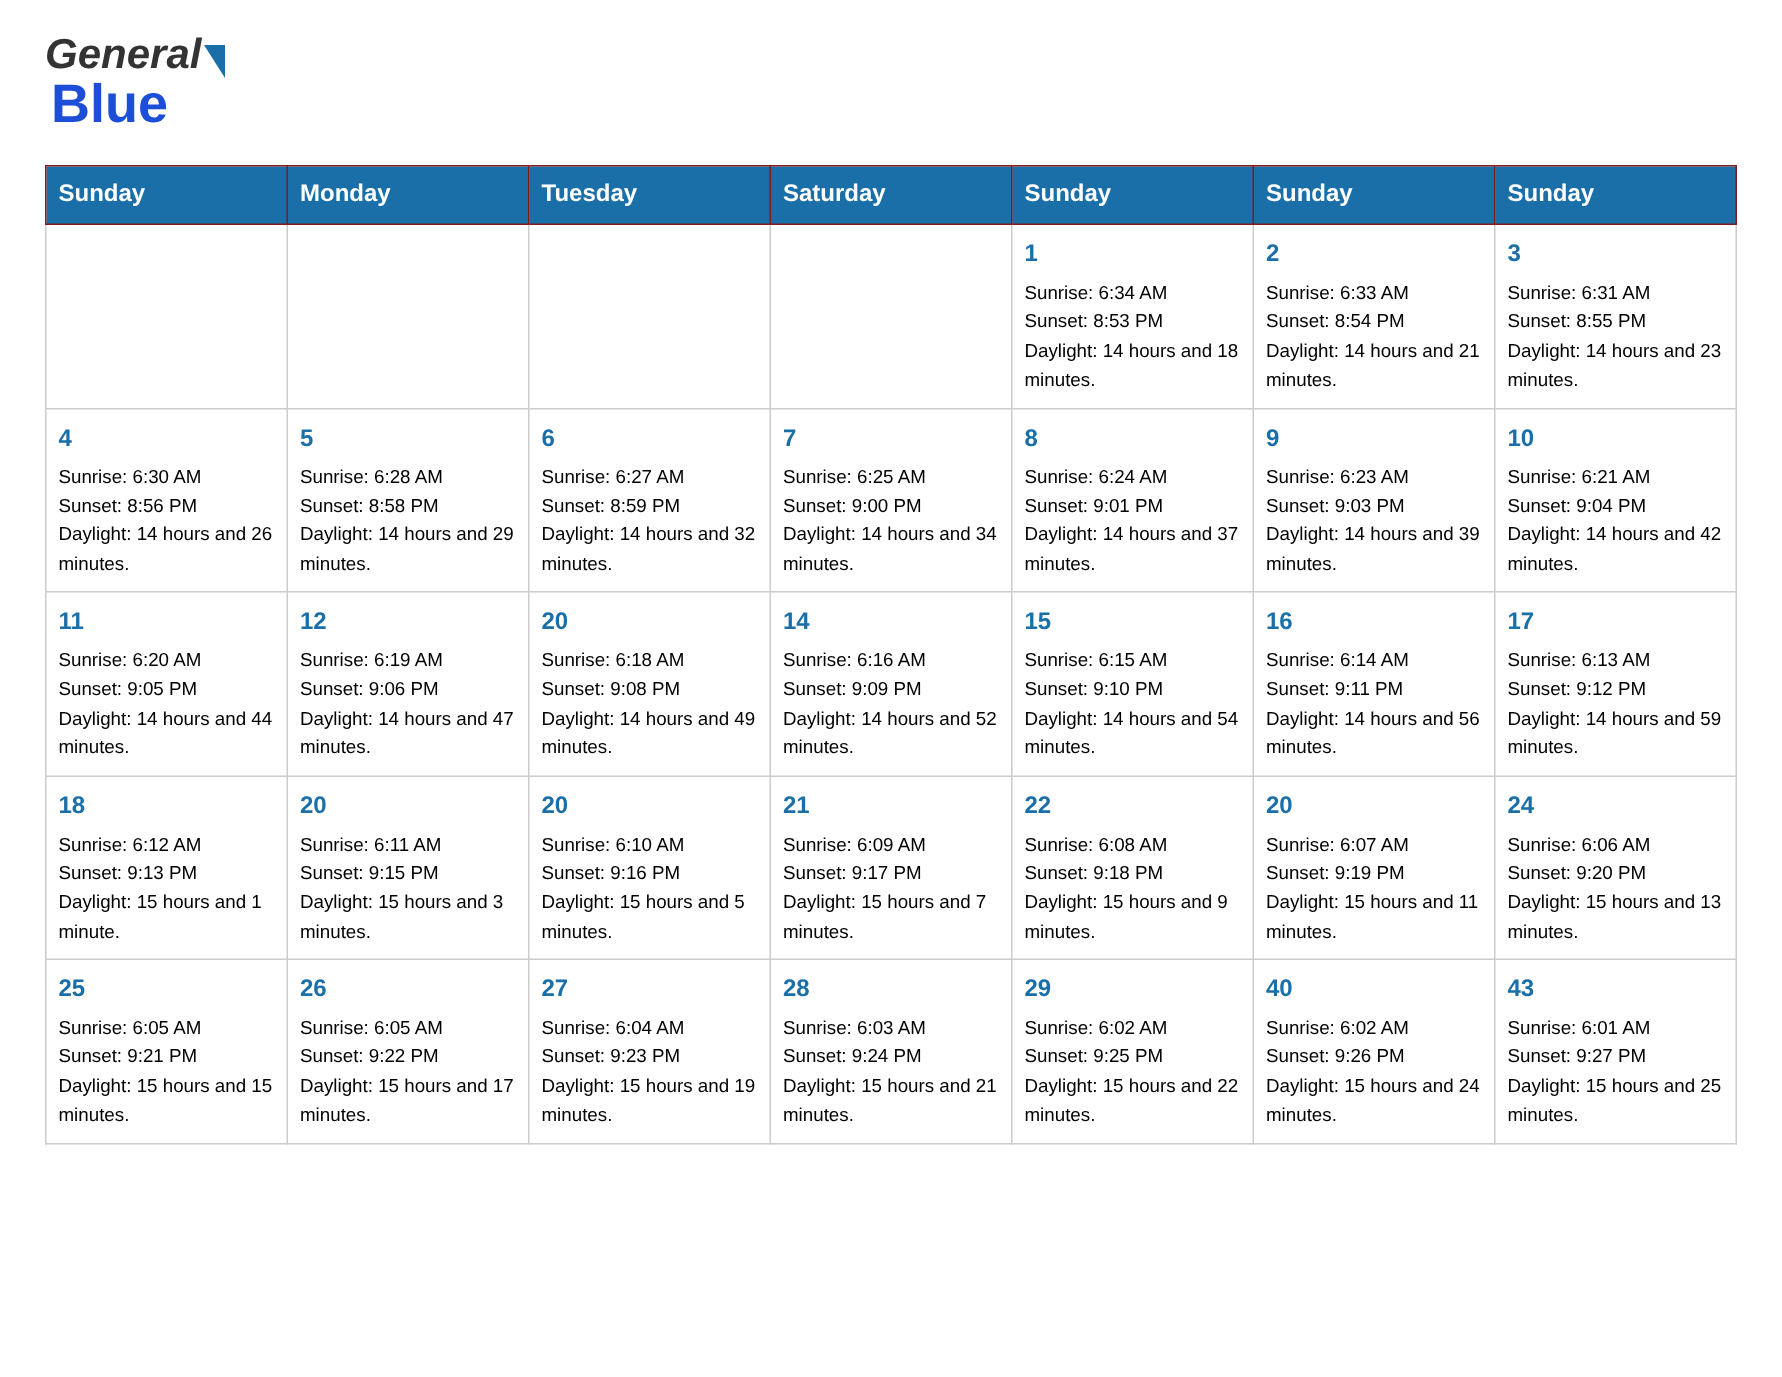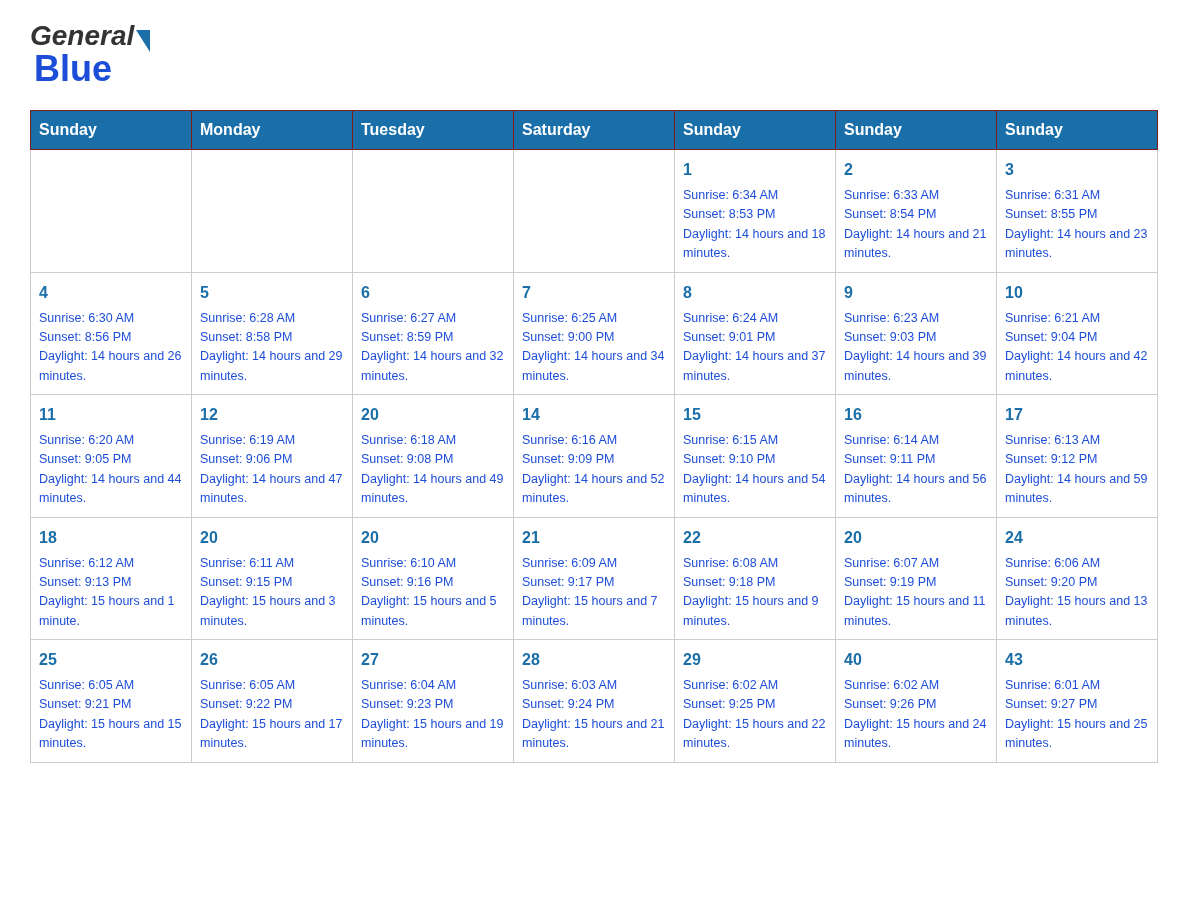--- a/index.html
+++ b/index.html
@@ -87,21 +87,21 @@
     }
     .day-num {
       font-size: 16px;
       font-weight: bold;
       color: #1a6fa8;
       display: block;
       margin-bottom: 4px;
     }
     .day-info {
       font-size: 12.5px;
-      color: #1d4ed8;
+      color: #000000;
       line-height: 1.55;
     }
     .empty-cell {
       background: #fff;
     }
     tbody tr:nth-child(odd) td { background: #fff; }
     tbody tr:nth-child(even) td { background: #fff; }
     tbody tr td { border-bottom: 2px solid #aaa; }
   </style>
 </head>

